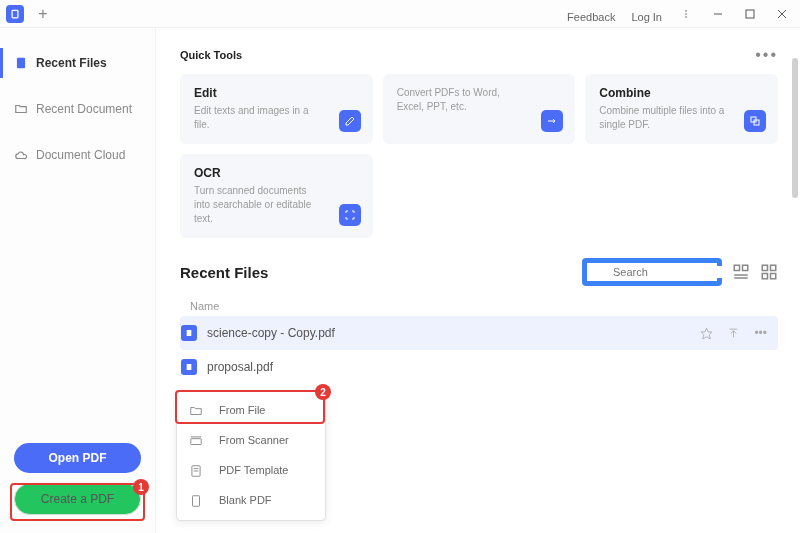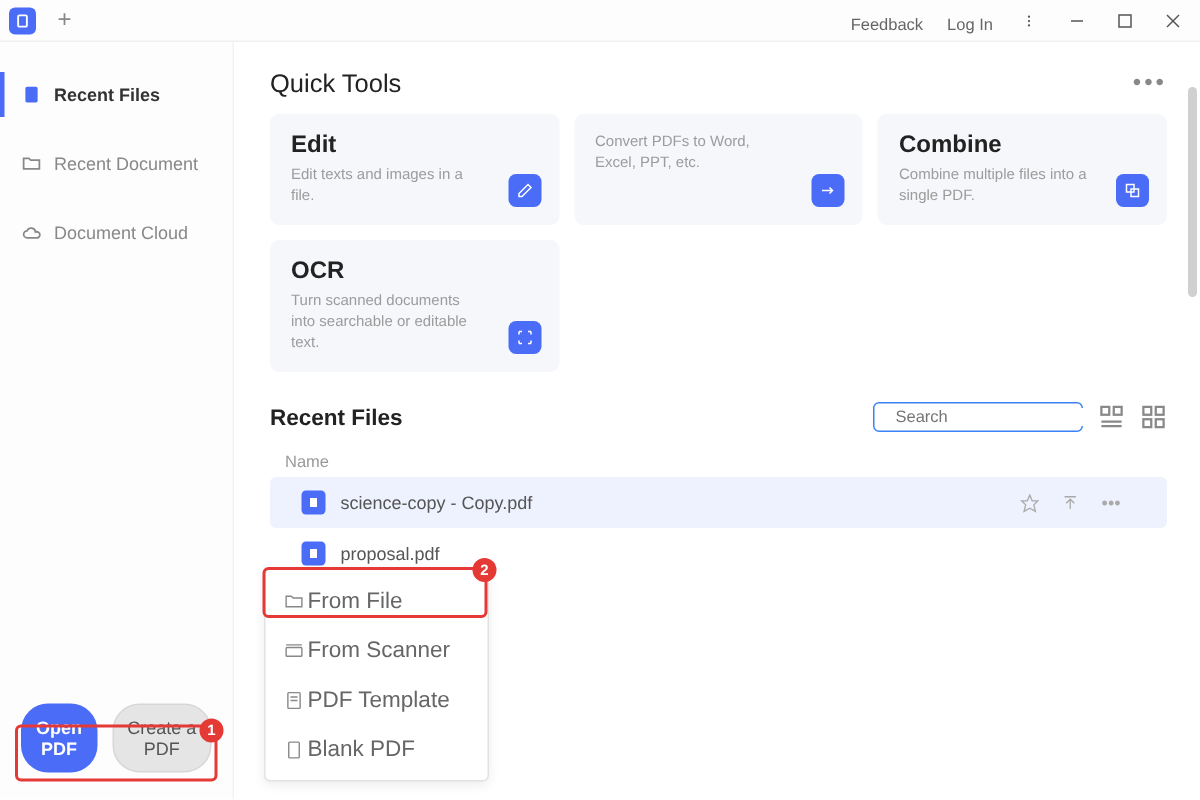--- a/index.html
+++ b/index.html
@@ -13,58 +13,58 @@
   .titlebar-right .link { cursor: pointer; padding: 2px 4px; }
   .winbtn { width: 24px; height: 22px; display: flex; align-items: center; justify-content: center; cursor: pointer; color: #555; }
   .winbtn svg { width: 10px; height: 10px; }
 
   .main { display: flex; height: calc(533px - 28px); }
   .sidebar { width: 156px; background: #fdfdfe; border-right: 1px solid #f3f3f3; display: flex; flex-direction: column; padding-top: 20px; }
   .side-item { display: flex; align-items: center; gap: 8px; padding: 8px 14px; font-size: 12px; color: #888; cursor: pointer; margin-bottom: 16px; }
   .side-item.active { color: #333; font-weight: 600; border-left: 3px solid #4a6cf7; padding-left: 11px; }
   .side-item .sicon { width: 14px; height: 14px; display: flex; align-items: center; justify-content: center; }
   .side-item.active .sicon { color: #4a6cf7; }
-  .sidebar-bottom { margin-top: auto; padding: 10px 14px 18px; display: flex; flex-direction: row; gap: 10px; position: relative; }
+  .sidebar-bottom { margin-top: auto; padding: 10px 14px 18px; display: flex; flex-direction: column; gap: 10px; position: relative; }
   .btn-open { background: #4a6cf7; color: #fff; border: none; border-radius: 18px; padding: 8px 0; font-size: 12px; font-weight: 600; cursor: pointer; }
-  .btn-create { background: #e5e5e5; color: #555; border: 1px solid #d7d7d7; border-radius: 18px; padding: 8px 0; font-size: 12px; cursor: pointer; }
+  .btn-create { background: #22c55e; color: #555; border: 1px solid #d7d7d7; border-radius: 18px; padding: 8px 0; font-size: 12px; cursor: pointer; }
   .highlight-1 { position: absolute; border: 2px solid #e53935; border-radius: 4px; left: 10px; right: 10px; bottom: 12px; height: 38px; pointer-events: none; }
   .badge { position: absolute; width: 16px; height: 16px; background: #e53935; color: #fff; border-radius: 50%; font-size: 10px; font-weight: bold; display: flex; align-items: center; justify-content: center; }
   .badge-1 { top: -6px; right: -6px; }
 
   .content { flex: 1; padding: 18px 22px 0 24px; position: relative; overflow: hidden; }
   .qt-header { display: flex; align-items: center; justify-content: space-between; margin-bottom: 10px; }
-  .qt-title { font-size: 17px; font-weight: 400; color: #222; }
+  .qt-title { font-size: 11px; font-weight: 700; color: #222; }
   .qt-more { color: #888; font-size: 16px; cursor: pointer; letter-spacing: 2px; }
   .tools-grid { display: grid; grid-template-columns: repeat(3, 1fr); gap: 10px; margin-bottom: 10px; }
   .tool-card { background: #f6f7fb; border-radius: 6px; padding: 12px 14px; position: relative; min-height: 68px; cursor: pointer; }
-  .tool-title { font-size: 16px; font-weight: 700; color: #222; margin-bottom: 4px; }
+  .tool-title { font-size: 12px; font-weight: 700; color: #222; margin-bottom: 4px; }
   .tool-desc { font-size: 10px; color: #9c9c9c; line-height: 1.4; max-width: 130px; }
   .tool-icon { position: absolute; right: 12px; bottom: 12px; width: 22px; height: 22px; background: #4a6cf7; border-radius: 5px; display: flex; align-items: center; justify-content: center; color: #fff; }
   .tool-icon svg { width: 12px; height: 12px; }
 
   .rf-section { margin-top: 20px; }
   .rf-header { display: flex; align-items: center; justify-content: space-between; margin-bottom: 10px; }
   .rf-title { font-size: 15px; font-weight: 700; color: #222; }
   .rf-tools { display: flex; align-items: center; gap: 10px; }
-  .search-box { display: flex; align-items: center; border: 1px solid #3b82f6; border-radius: 4px; padding: 3px 8px; width: 140px; }
+  .search-box { display: flex; align-items: center; border: 5px solid #3b82f6; border-radius: 4px; padding: 3px 20px; width: 140px; }
   .search-box svg { width: 12px; height: 12px; color: #888; }
   .search-box input { border: none; outline: none; font-size: 11px; margin-left: 6px; flex: 1; color: #555; }
   .view-btn { width: 18px; height: 18px; display: flex; align-items: center; justify-content: center; color: #888; cursor: pointer; }
   .col-head { font-size: 11px; color: #999; padding: 4px 10px; }
-  .file-row { display: flex; align-items: center; padding: 9px 21px; font-size: 12px; color: #555; border-radius: 4px; cursor: pointer; gap: 10px; justify-content: flex-end; }
+  .file-row { display: flex; align-items: center; padding: 9px 1px; font-size: 12px; color: #555; border-radius: 4px; cursor: pointer; gap: 10px; justify-content: flex-end; }
   .file-row.sel { background: #eef1fe; }
   .file-icon { width: 16px; height: 16px; background: #4a6cf7; border-radius: 3px; display: flex; align-items: center; justify-content: center; }
   .file-icon svg { width: 8px; height: 8px; color: #fff; }
   .file-name { flex: 1; }
   .row-actions { display: flex; gap: 14px; color: #aaa; margin-right: 10px; }
   .row-actions span { cursor: pointer; display: flex; align-items: center; }
   .row-actions svg { width: 13px; height: 13px; }
 
   .popup { position: absolute; left: 176px; bottom: 12px; width: 150px; background: #fff; border: 1px solid #e2e2e2; border-radius: 4px; box-shadow: 0 2px 8px rgba(0,0,0,0.08); padding: 4px 0; z-index: 10; }
-  .popup-item { display: flex; align-items: center; gap: 2px; padding: 8px 12px; font-size: 15px; color: #666; cursor: pointer; }
+  .popup-item { display: flex; gap: 16px; padding: 8px 12px; font-size: 11px; color: #666; cursor: pointer; }
   .popup-item svg { width: 14px; height: 14px; color: #888; }
   .highlight-2 { position: absolute; border: 2px solid #e53935; border-radius: 4px; left: -2px; top: -2px; width: 150px; height: 34px; pointer-events: none; }
   .badge-2 { top: -8px; right: -8px; }
   .scrollbar { position: absolute; right: 2px; top: 30px; width: 6px; height: 140px; background: #d0d0d0; border-radius: 3px; }
 </style>
 </head>
 <body>
 
 <div class="titlebar">
   <div class="titlebar-left">

